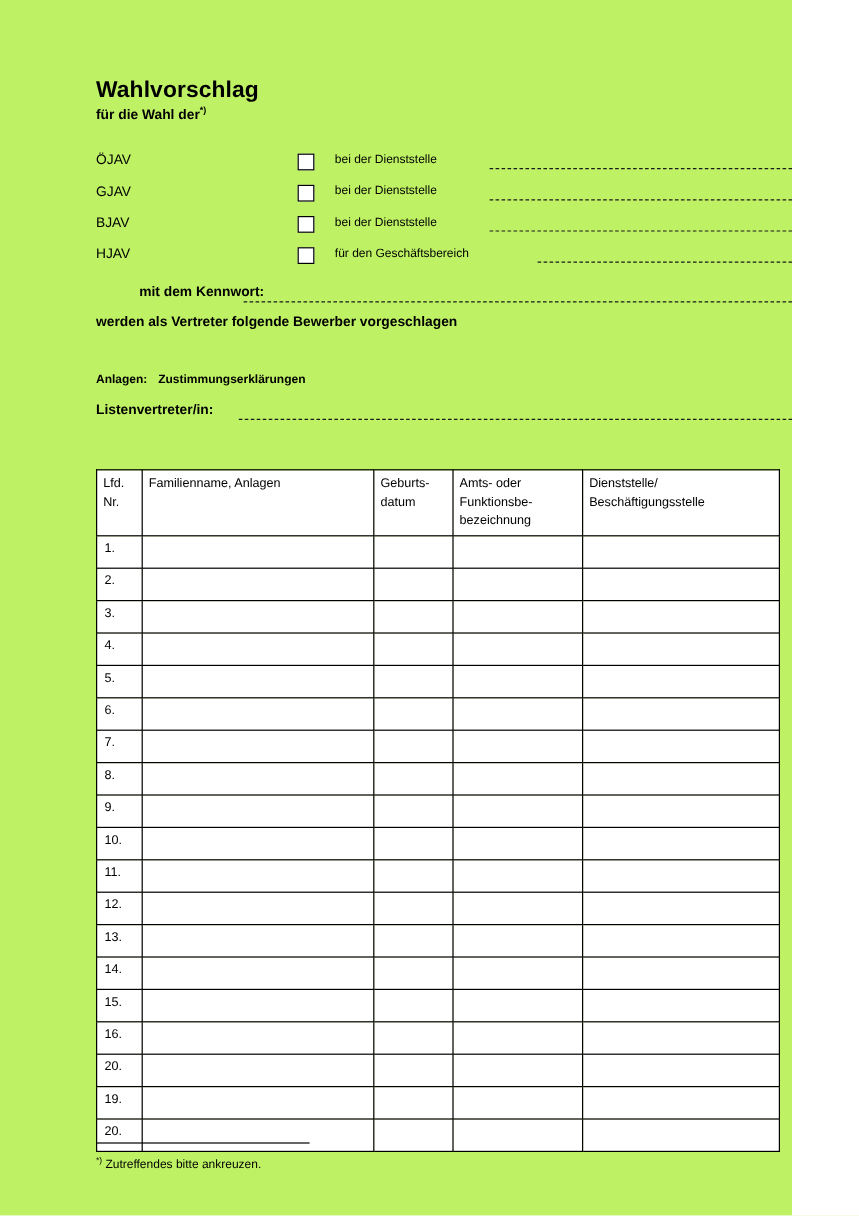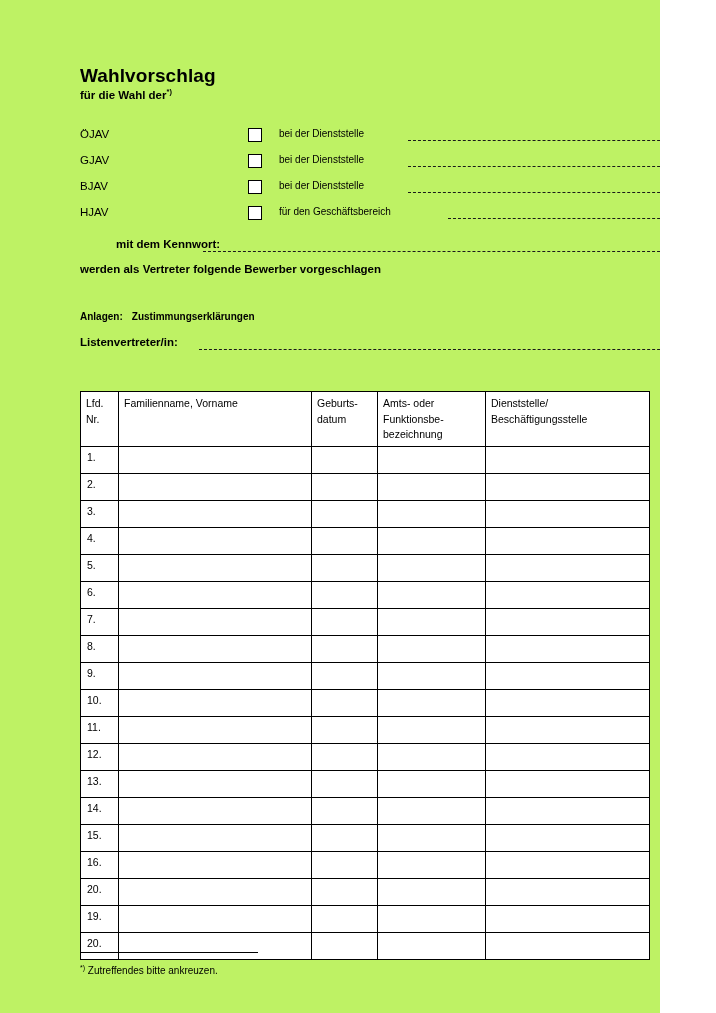--- a/index.html
+++ b/index.html
@@ -293,21 +293,21 @@
           <col class="col-func">
           <col class="col-dst">
       </colgroup>
       <thead>
         <tr id="header-row">
             <th>
               <span class="hdr-line">Lfd.</span>
               <span class="hdr-line">Nr.</span>
             </th>
             <th>
-              <span class="hdr-line">Familienname, Vorname</span>
+              <span class="hdr-line">Familienname, Anlagen</span>
             </th>
             <th>
               <span class="hdr-line">Geburts-</span>
               <span class="hdr-line">datum</span>
             </th>
             <th>
               <span class="hdr-line">Amts- oder</span>
               <span class="hdr-line">Funktionsbe-</span>
               <span class="hdr-line">bezeichnung</span>
             </th>

